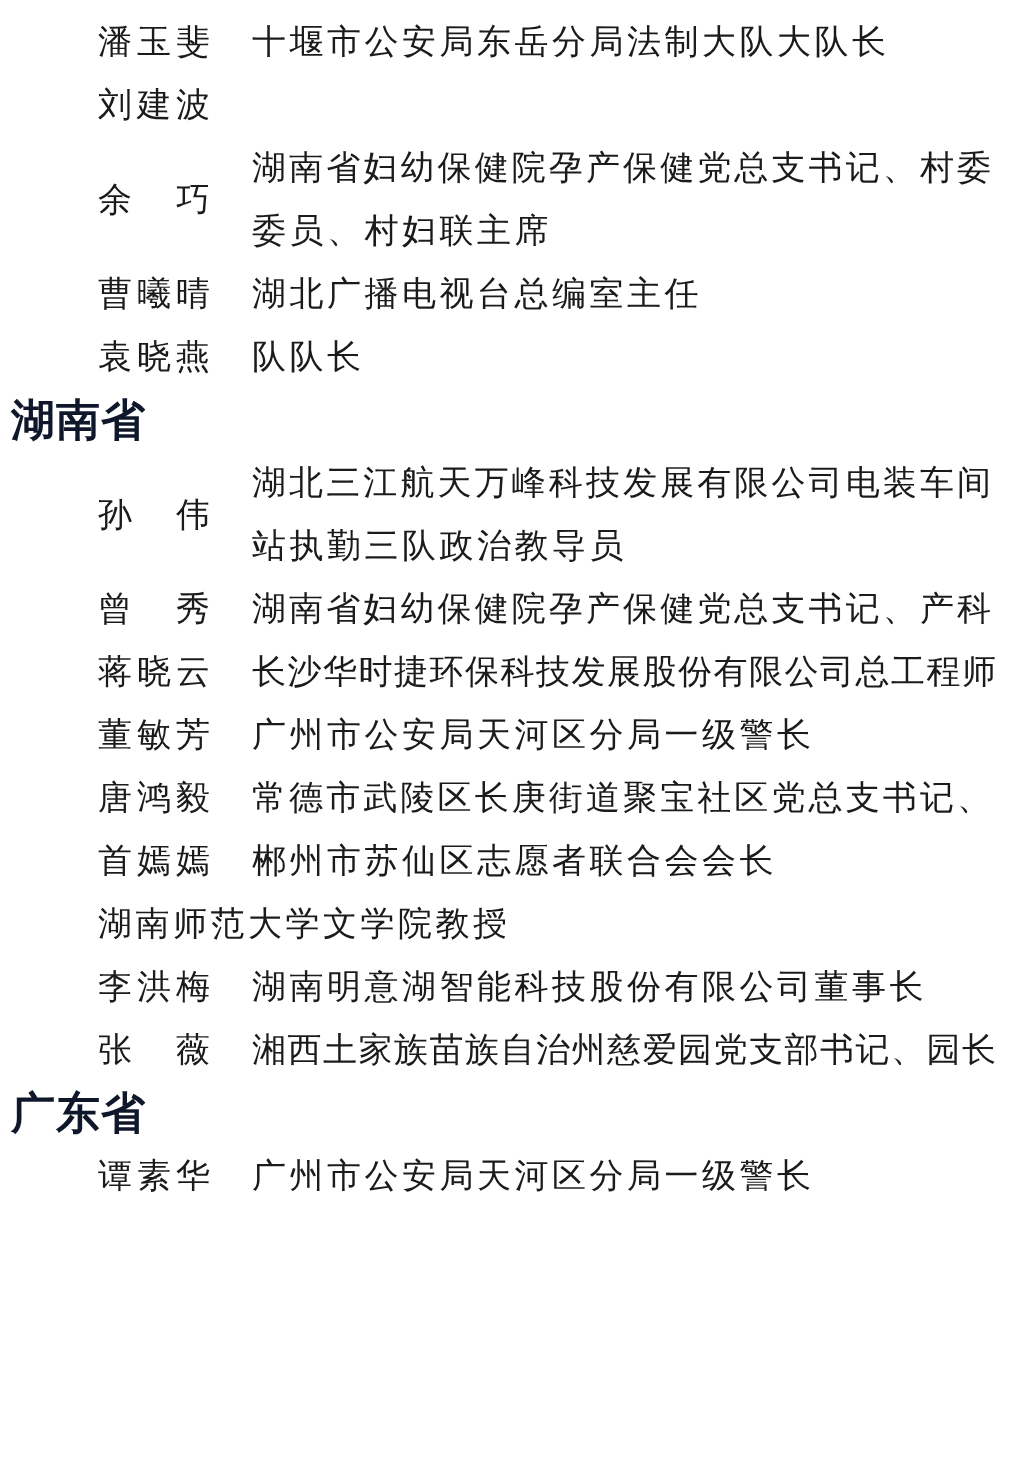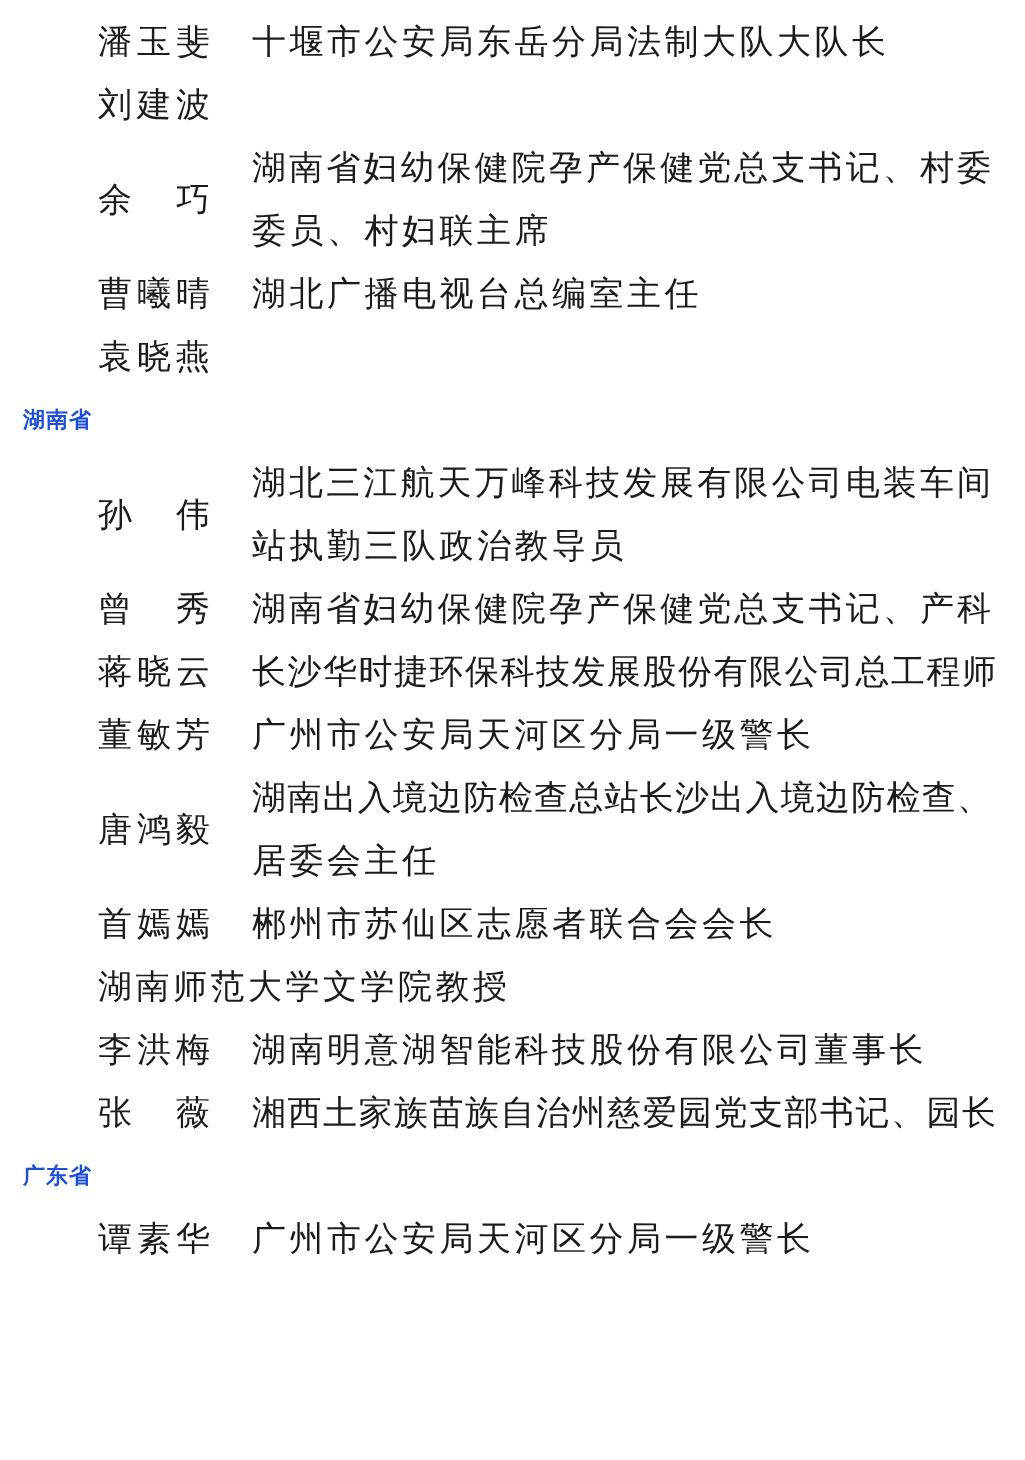--- a/index.html
+++ b/index.html
@@ -10,26 +10,26 @@
     color: #1b1b1b;
     font-family: "Liberation Serif", "DejaVu Serif", serif;
     font-size: 34px;
     overflow: hidden;
   }
   .page { padding-top: 10px; }
 
   .province-row {
     height: 63px;
     line-height: 63px;
-    padding-left: 23px;
+    padding-left: 11px;
     font-family: "Liberation Sans", "DejaVu Sans", sans-serif;
     font-weight: 700;
-    font-size: 22px;
+    font-size: 44px;
     letter-spacing: 1px;
-    color: #1d4ed8;
+    color: #0f172a;
   }
 
   .person-row {
     display: flex;
     align-items: center;
     padding-left: 98px;
   }
   .name {
     flex: none;
     width: 112px;
@@ -82,20 +82,21 @@
   <div class="person-row">
     <span class="name">曹曦晴</span>
     <span class="titles">
       <span class="tline">湖北广播电视台总编室主任</span>
     </span>
   </div>
 
   <div class="person-row">
     <span class="name">袁晓燕</span>
     <span class="titles">
+      <span class="tline">队队长</span>
     </span>
   </div>
 
   <div class="province-row">湖南省</div>
 
   <div class="person-row">
     <span class="name">孙　伟</span>
     <span class="titles">
       <span class="tline fill">湖北三江航天万峰科技发展有限公司电装车间</span>
       <span class="tline">站执勤三队政治教导员</span>
@@ -119,22 +120,21 @@
   <div class="person-row">
     <span class="name">董敏芳</span>
     <span class="titles">
       <span class="tline">广州市公安局天河区分局一级警长</span>
     </span>
   </div>
 
   <div class="person-row">
     <span class="name">唐鸿毅</span>
     <span class="titles">
-      <span class="tline fill">湖南出入境边防检查总站长沙出入境边防检查、</span>
-      <span class="tline">居委会主任</span>
+      <span class="tline fill">常德市武陵区长庚街道聚宝社区党总支书记、</span>
     </span>
   </div>
 
   <div class="person-row">
     <span class="name">首嫣嫣</span>
     <span class="titles">
       <span class="tline">郴州市苏仙区志愿者联合会会长</span>
     </span>
   </div>
 

